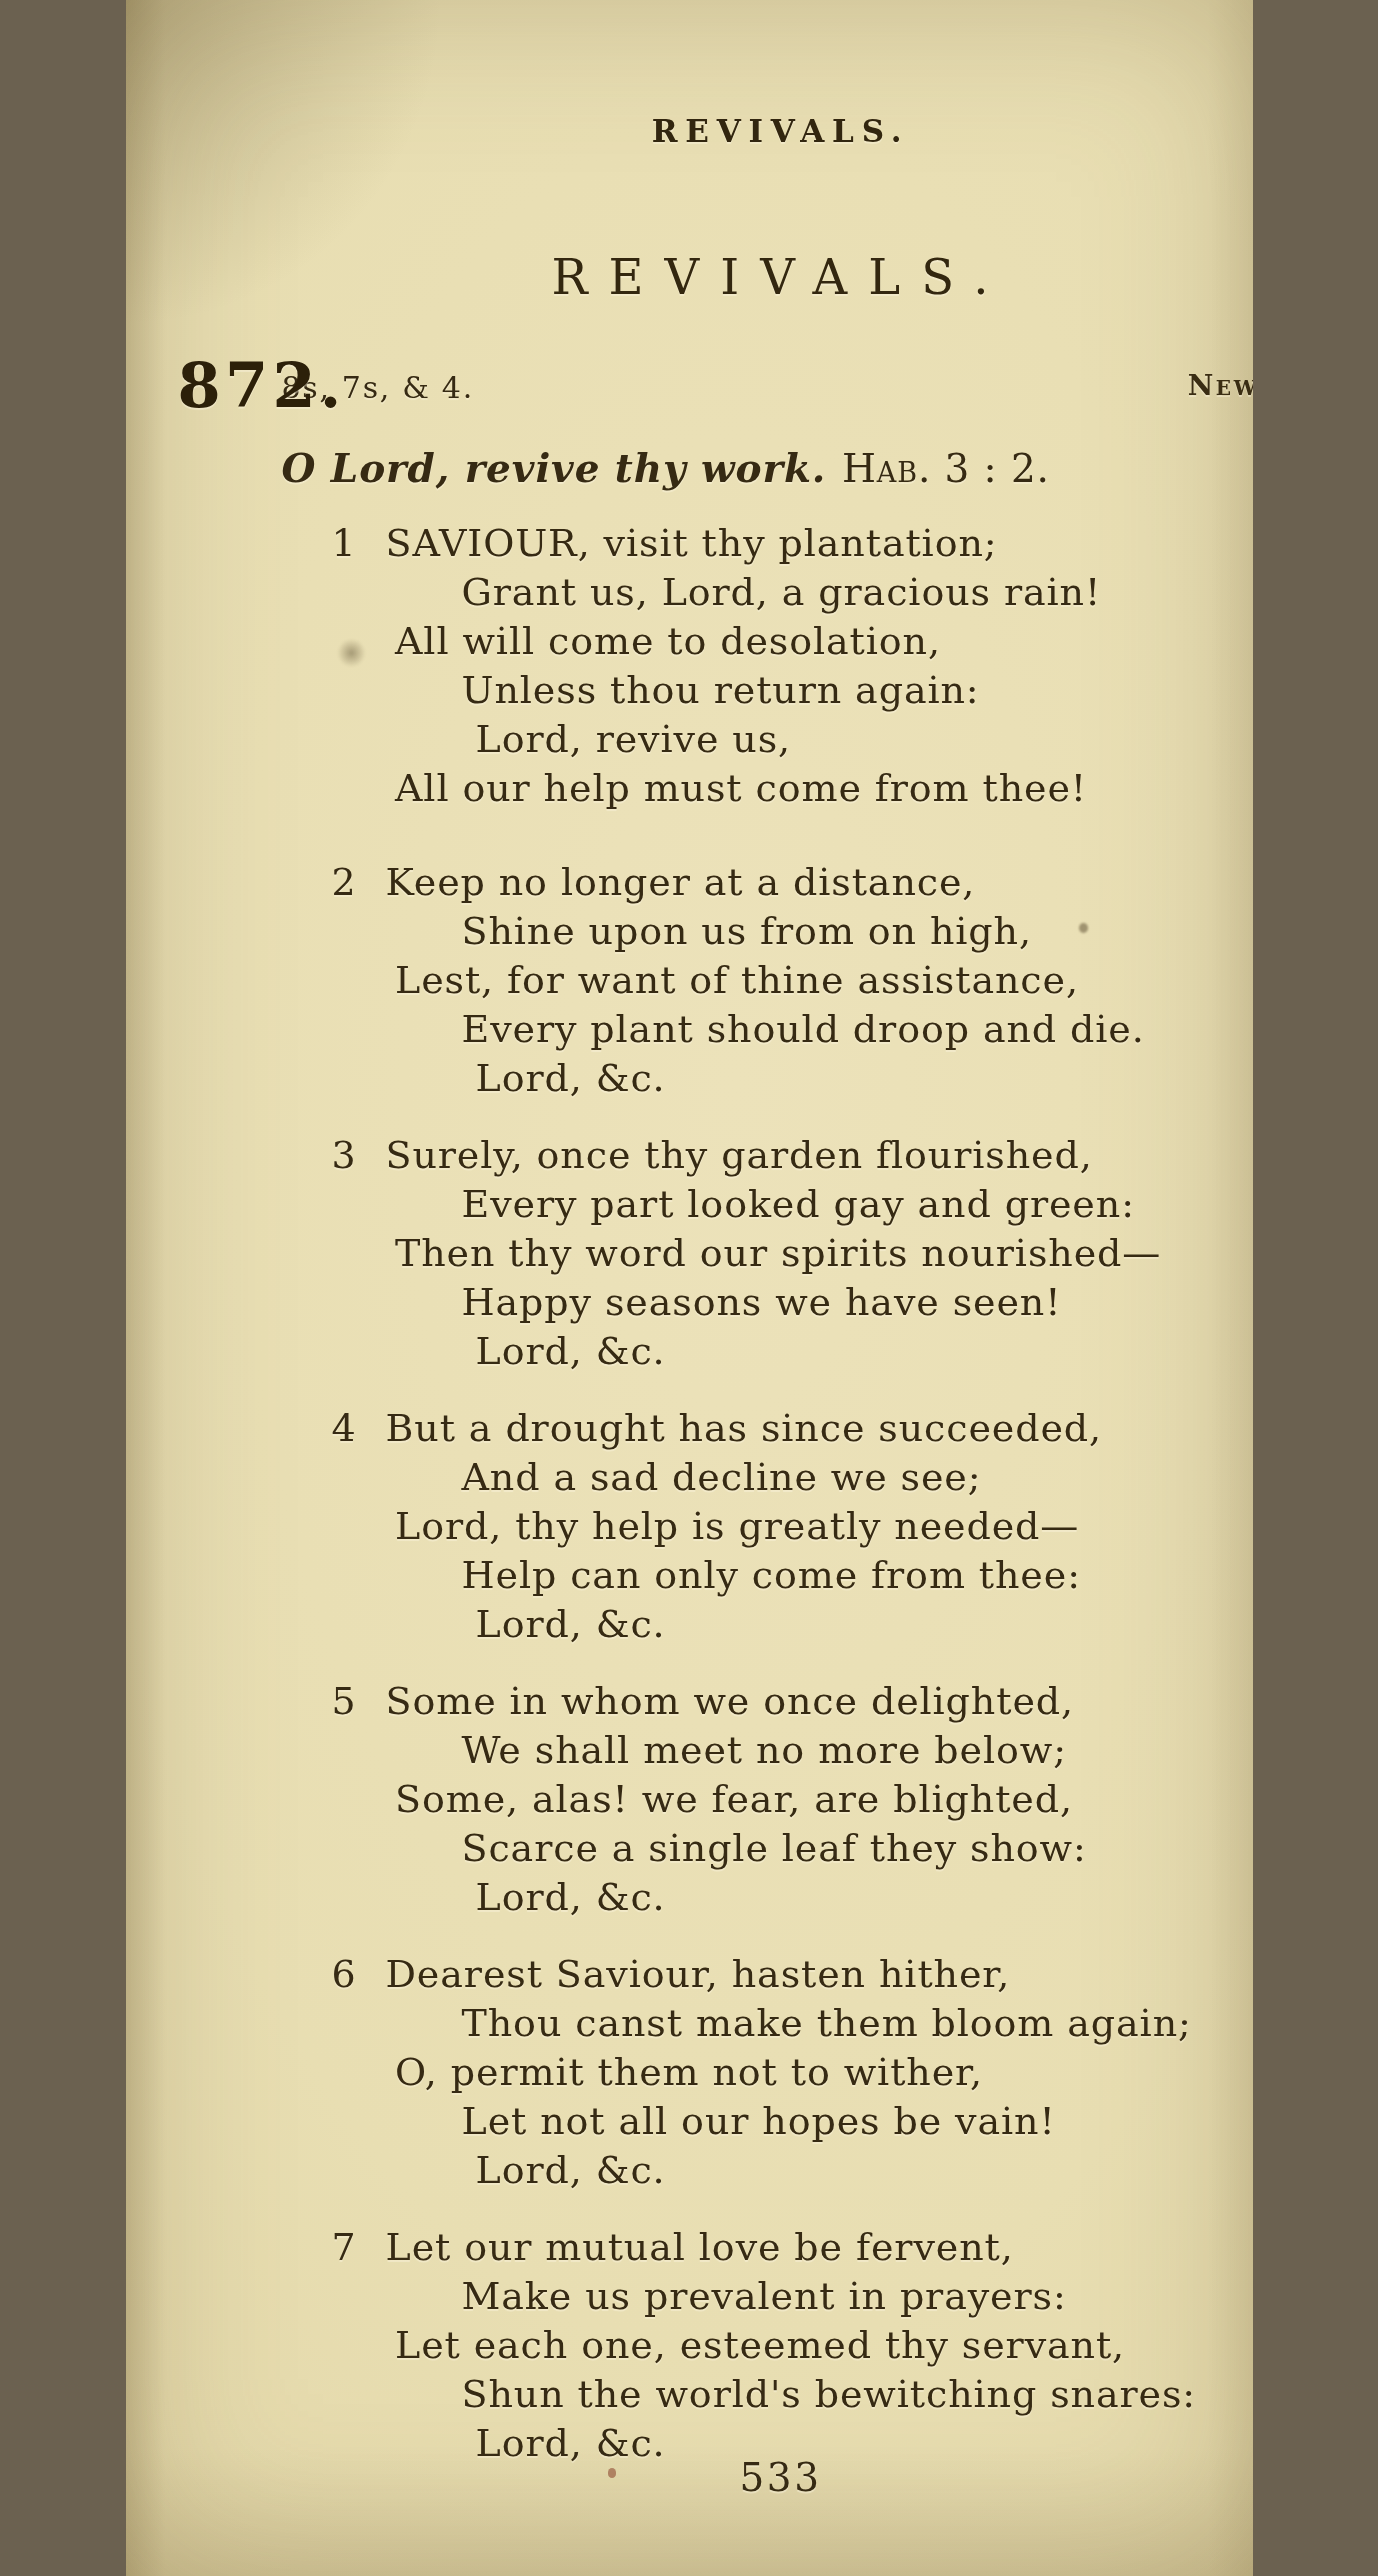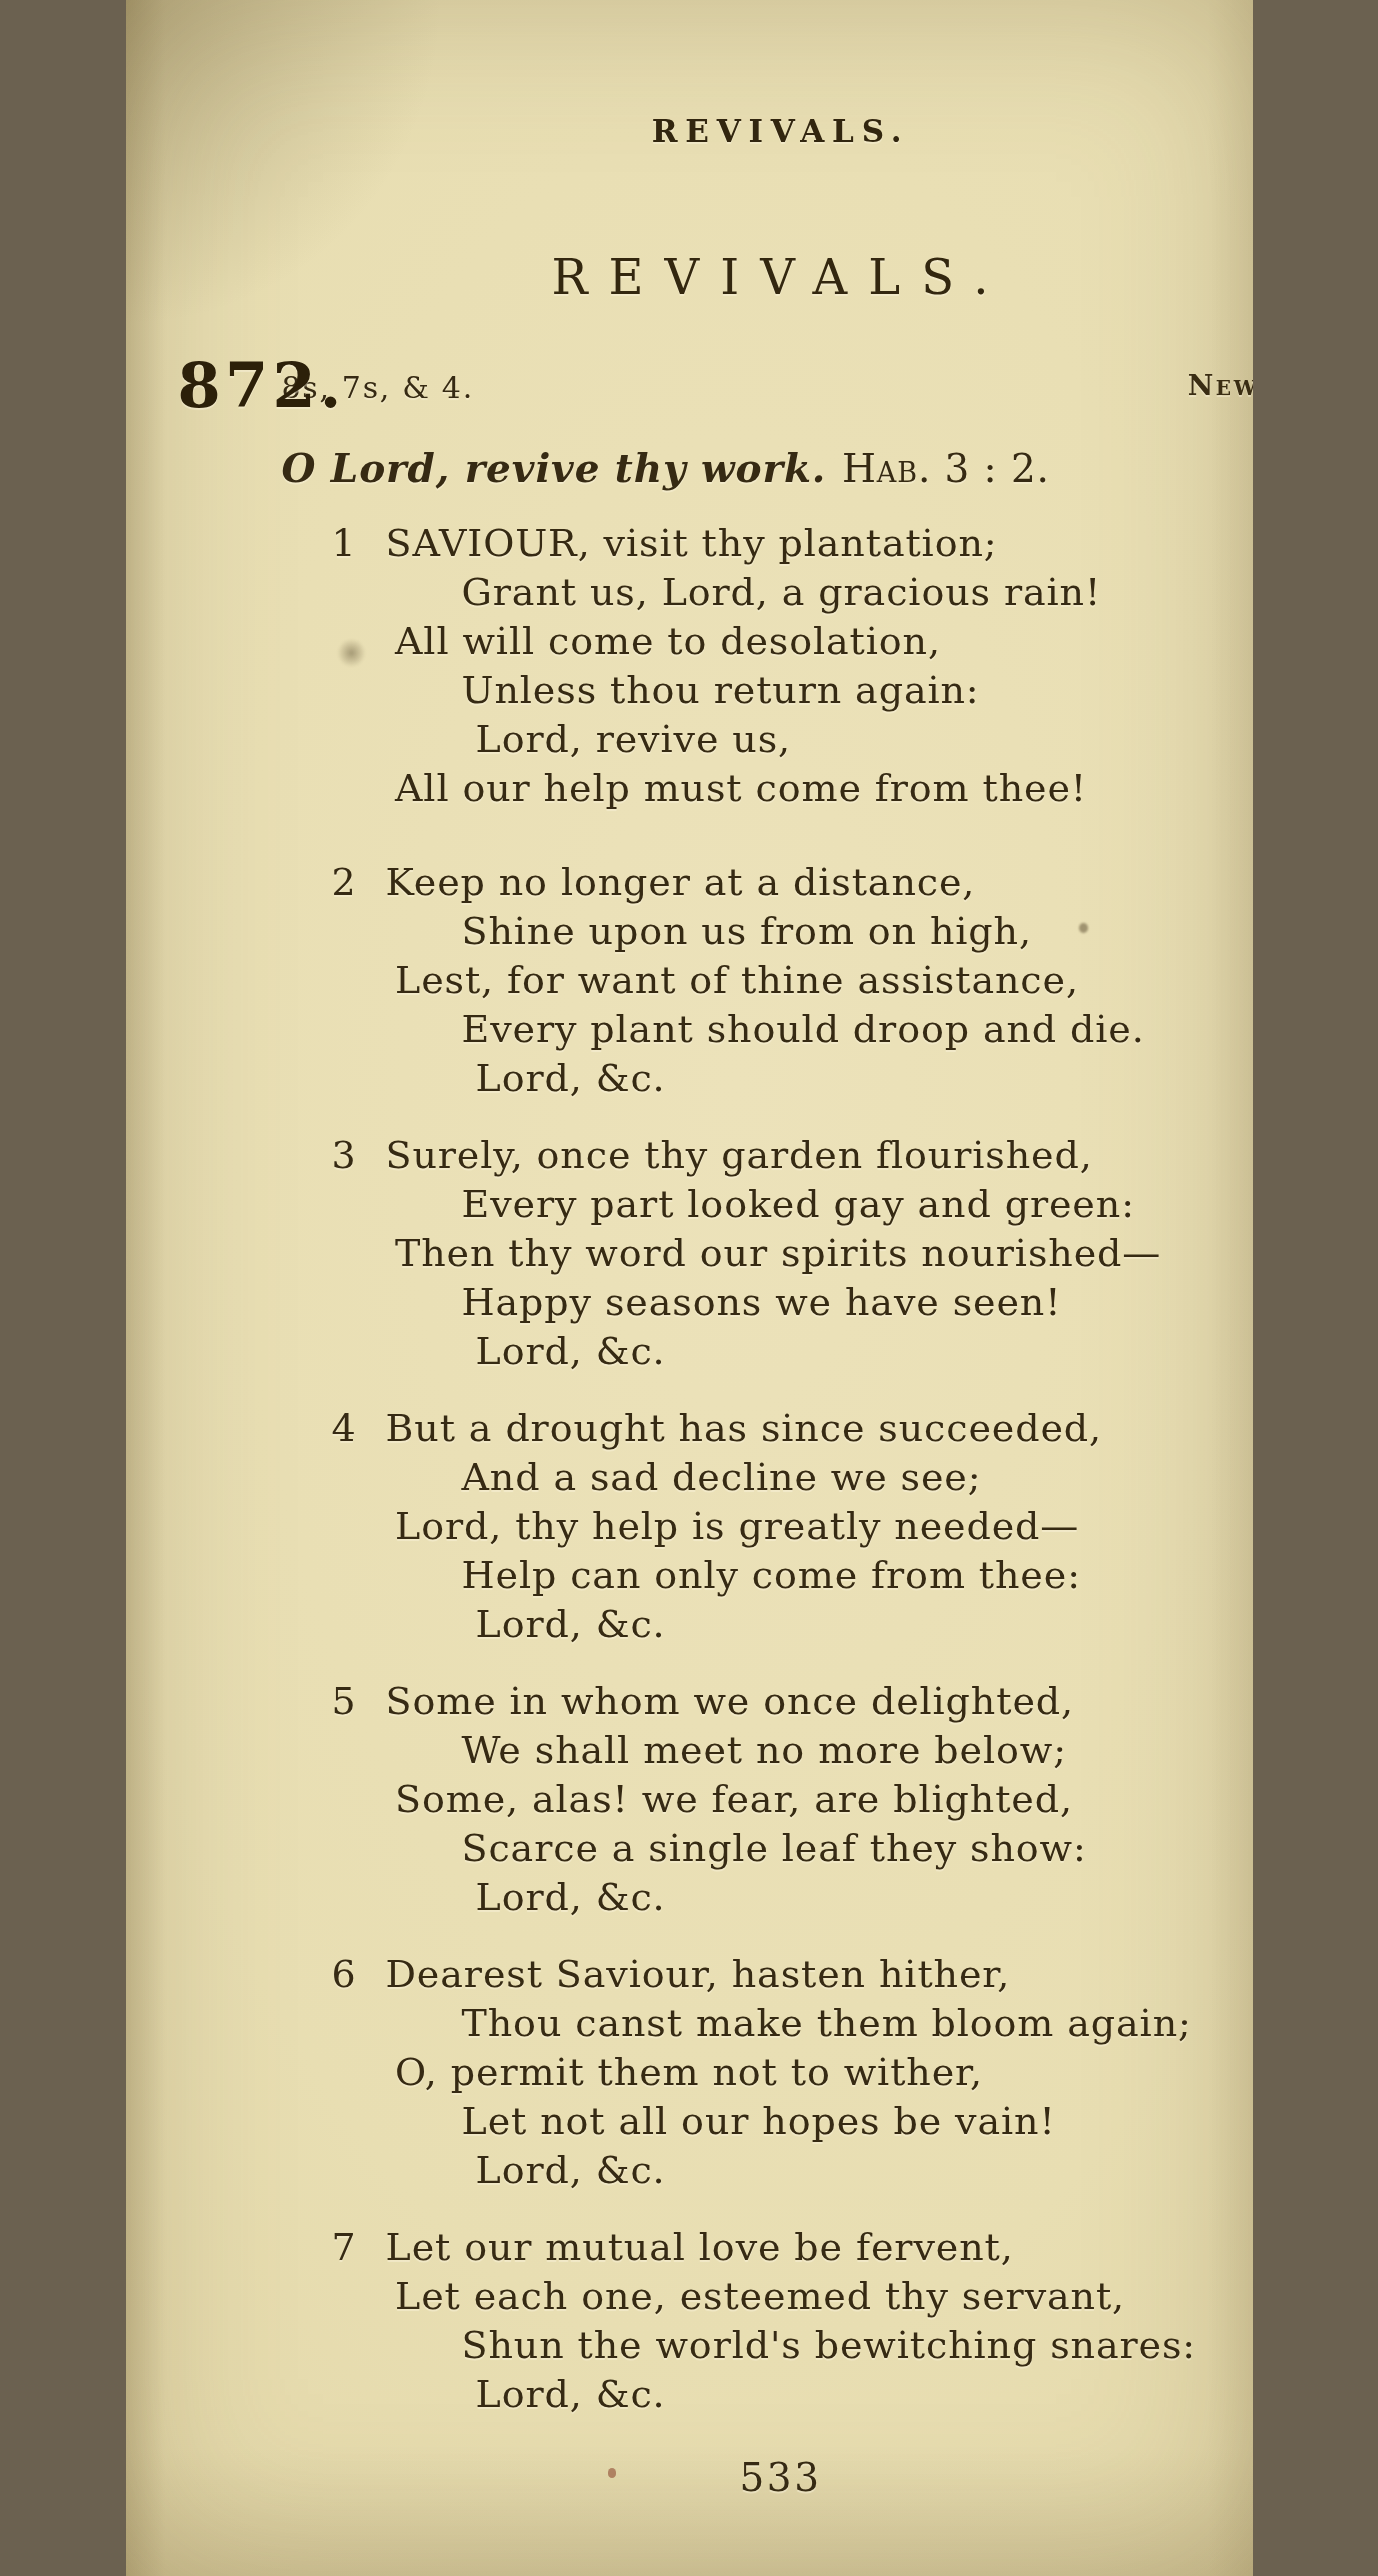--- a/index.html
+++ b/index.html
@@ -146,20 +146,21 @@
       <div class="vline l-a">Dearest Saviour, hasten hither,</div>
       <div class="vline l-b">Thou canst make them bloom again;</div>
       <div class="vline l-a2">O, permit them not to wither,</div>
       <div class="vline l-b">Let not all our hopes be vain!</div>
       <div class="vline l-r">Lord, &amp;c.</div>
     </div>
 
     <div class="verse">
       <span class="vnum">7</span>
       <div class="vline l-a">Let our mutual love be fervent,</div>
+      <div class="vline l-b">Make us prevalent in prayers:</div>
       <div class="vline l-a2">Let each one, esteemed thy servant,</div>
       <div class="vline l-b">Shun the world's bewitching snares:</div>
       <div class="vline l-r">Lord, &amp;c.</div>
     </div>
 
   </div>
 
   <div class="page-number">533</div>
 
   <div class="speck speck-1"></div>

